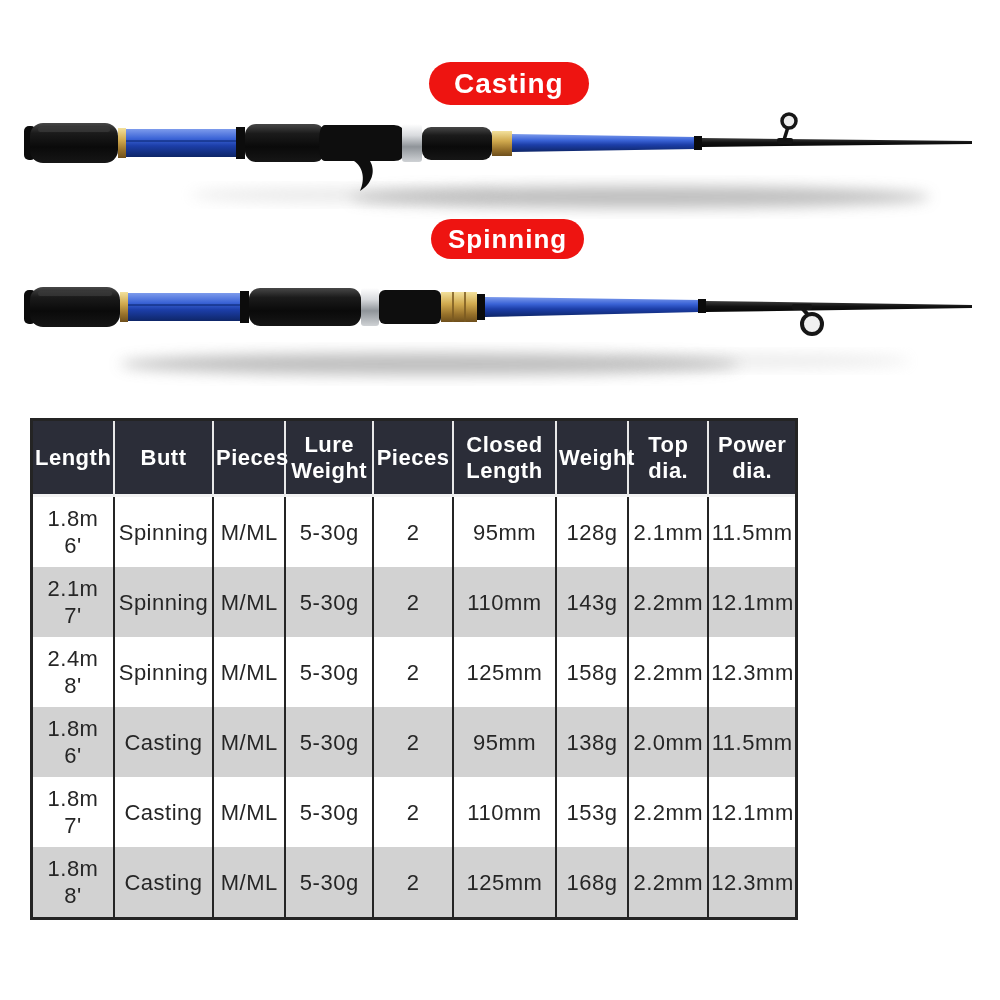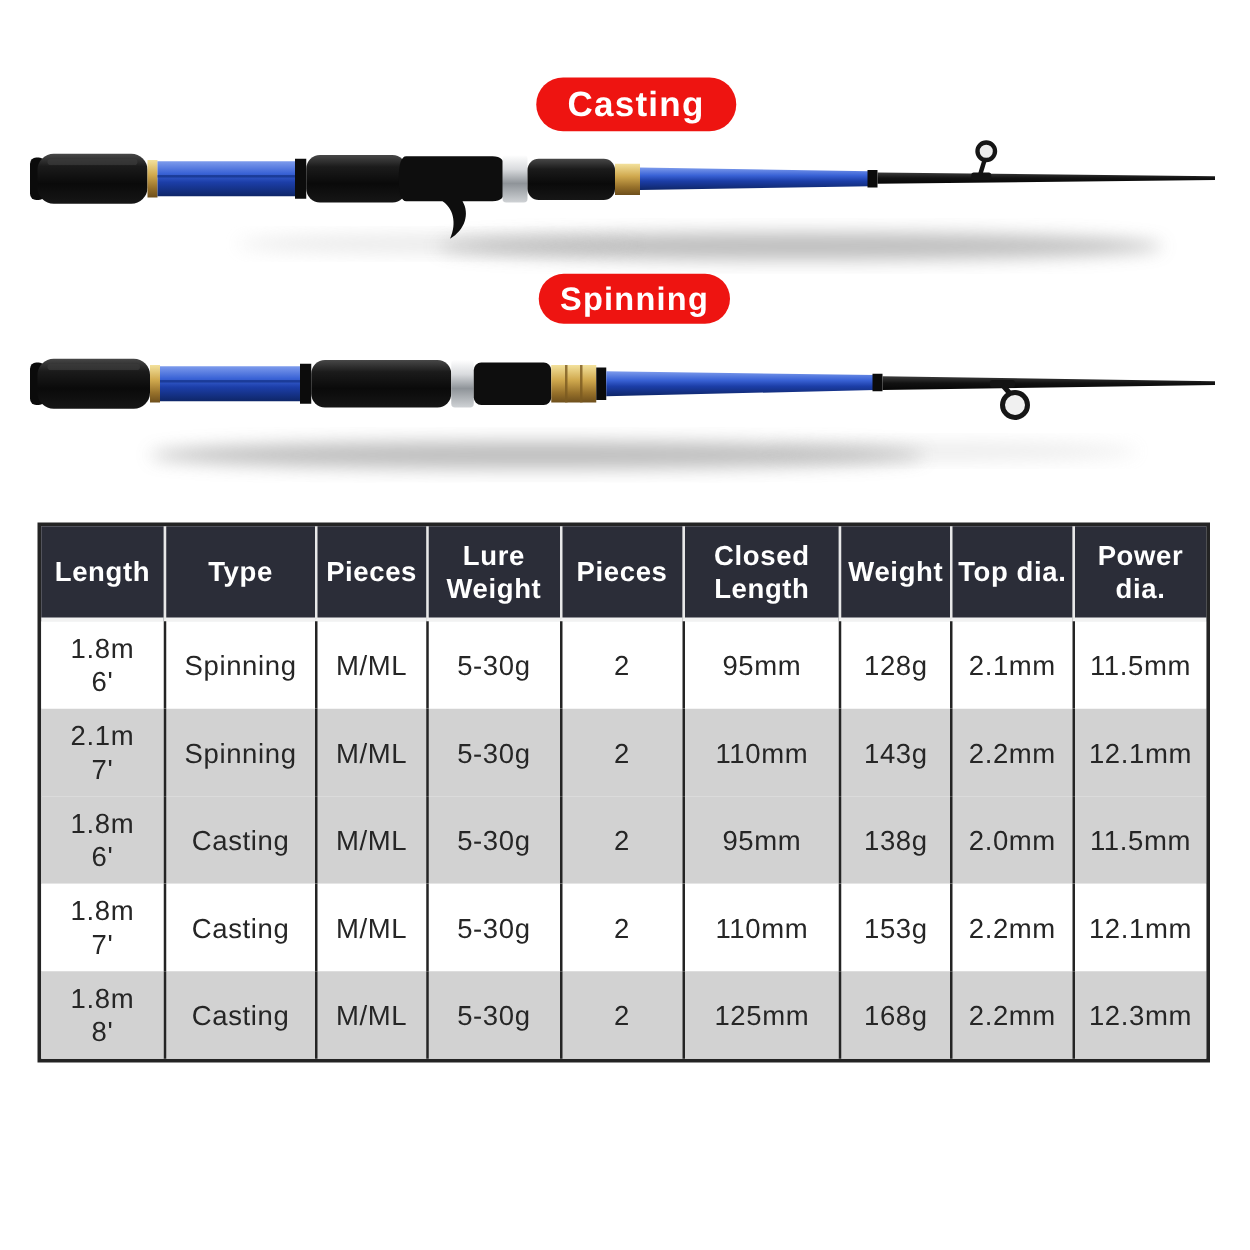--- a/index.html
+++ b/index.html
@@ -28,21 +28,21 @@
     left:431px;top:219px;height:40px;line-height:40px;
     padding:0 17px;border-radius:20px;font-size:26px;letter-spacing:1px;
   }
 
   
   .rod{position:absolute;left:20px;}
   .rod-casting{top:96px;width:960px;height:125px;}
   .rod-spinning{top:256px;width:960px;height:130px;}
 
   
-  .spec-wrap{position:absolute;left:30px;top:418px;width:938px;}
+  .spec-wrap{position:absolute;left:30px;top:418px;width:768px;}
   table.spec{
     width:100%;
     border-collapse:separate;border-spacing:0;
     border:3px solid var(--border-dark,#242424);
     table-layout:fixed;
   }
   table.spec th{
     background:var(--header-bg,#2b2d38);
     color:var(--header-text,#ffffff);
     font-size:22px;font-weight:bold;letter-spacing:0.5px;
@@ -220,21 +220,21 @@
         <col style="width:11.5%">
           <col style="width:10.5%">
           <col style="width:13.5%">
         <col style="width:9.5%">
           <col style="width:10.5%">
           <col style="width:11.5%">
       </colgroup>
       <thead>
         <tr id="spec-head-row">
             <th>Length</th>
-            <th>Type</th>
+            <th>Butt</th>
             <th>Pieces</th>
             <th>Lure
 Weight</th>
             <th>Pieces</th>
             <th>Closed
 Length</th>
             <th>Weight</th>
             <th>Top dia.</th>
             <th>Power dia.</th>
           </tr>
@@ -257,20 +257,32 @@
 7'</td>
             <td>Spinning</td>
             <td>M/ML</td>
             <td>5-30g</td>
             <td>2</td>
             <td>110mm</td>
             <td>143g</td>
             <td>2.2mm</td>
             <td>12.1mm</td>
           </tr>
+          <tr>
+            <td>2.4m
+8'</td>
+            <td>Spinning</td>
+            <td>M/ML</td>
+            <td>5-30g</td>
+            <td>2</td>
+            <td>125mm</td>
+            <td>158g</td>
+            <td>2.2mm</td>
+            <td>12.3mm</td>
+          </tr>
           <tr class="alt">
             <td>1.8m
 6'</td>
             <td>Casting</td>
             <td>M/ML</td>
             <td>5-30g</td>
             <td>2</td>
             <td>95mm</td>
             <td>138g</td>
             <td>2.0mm</td>

